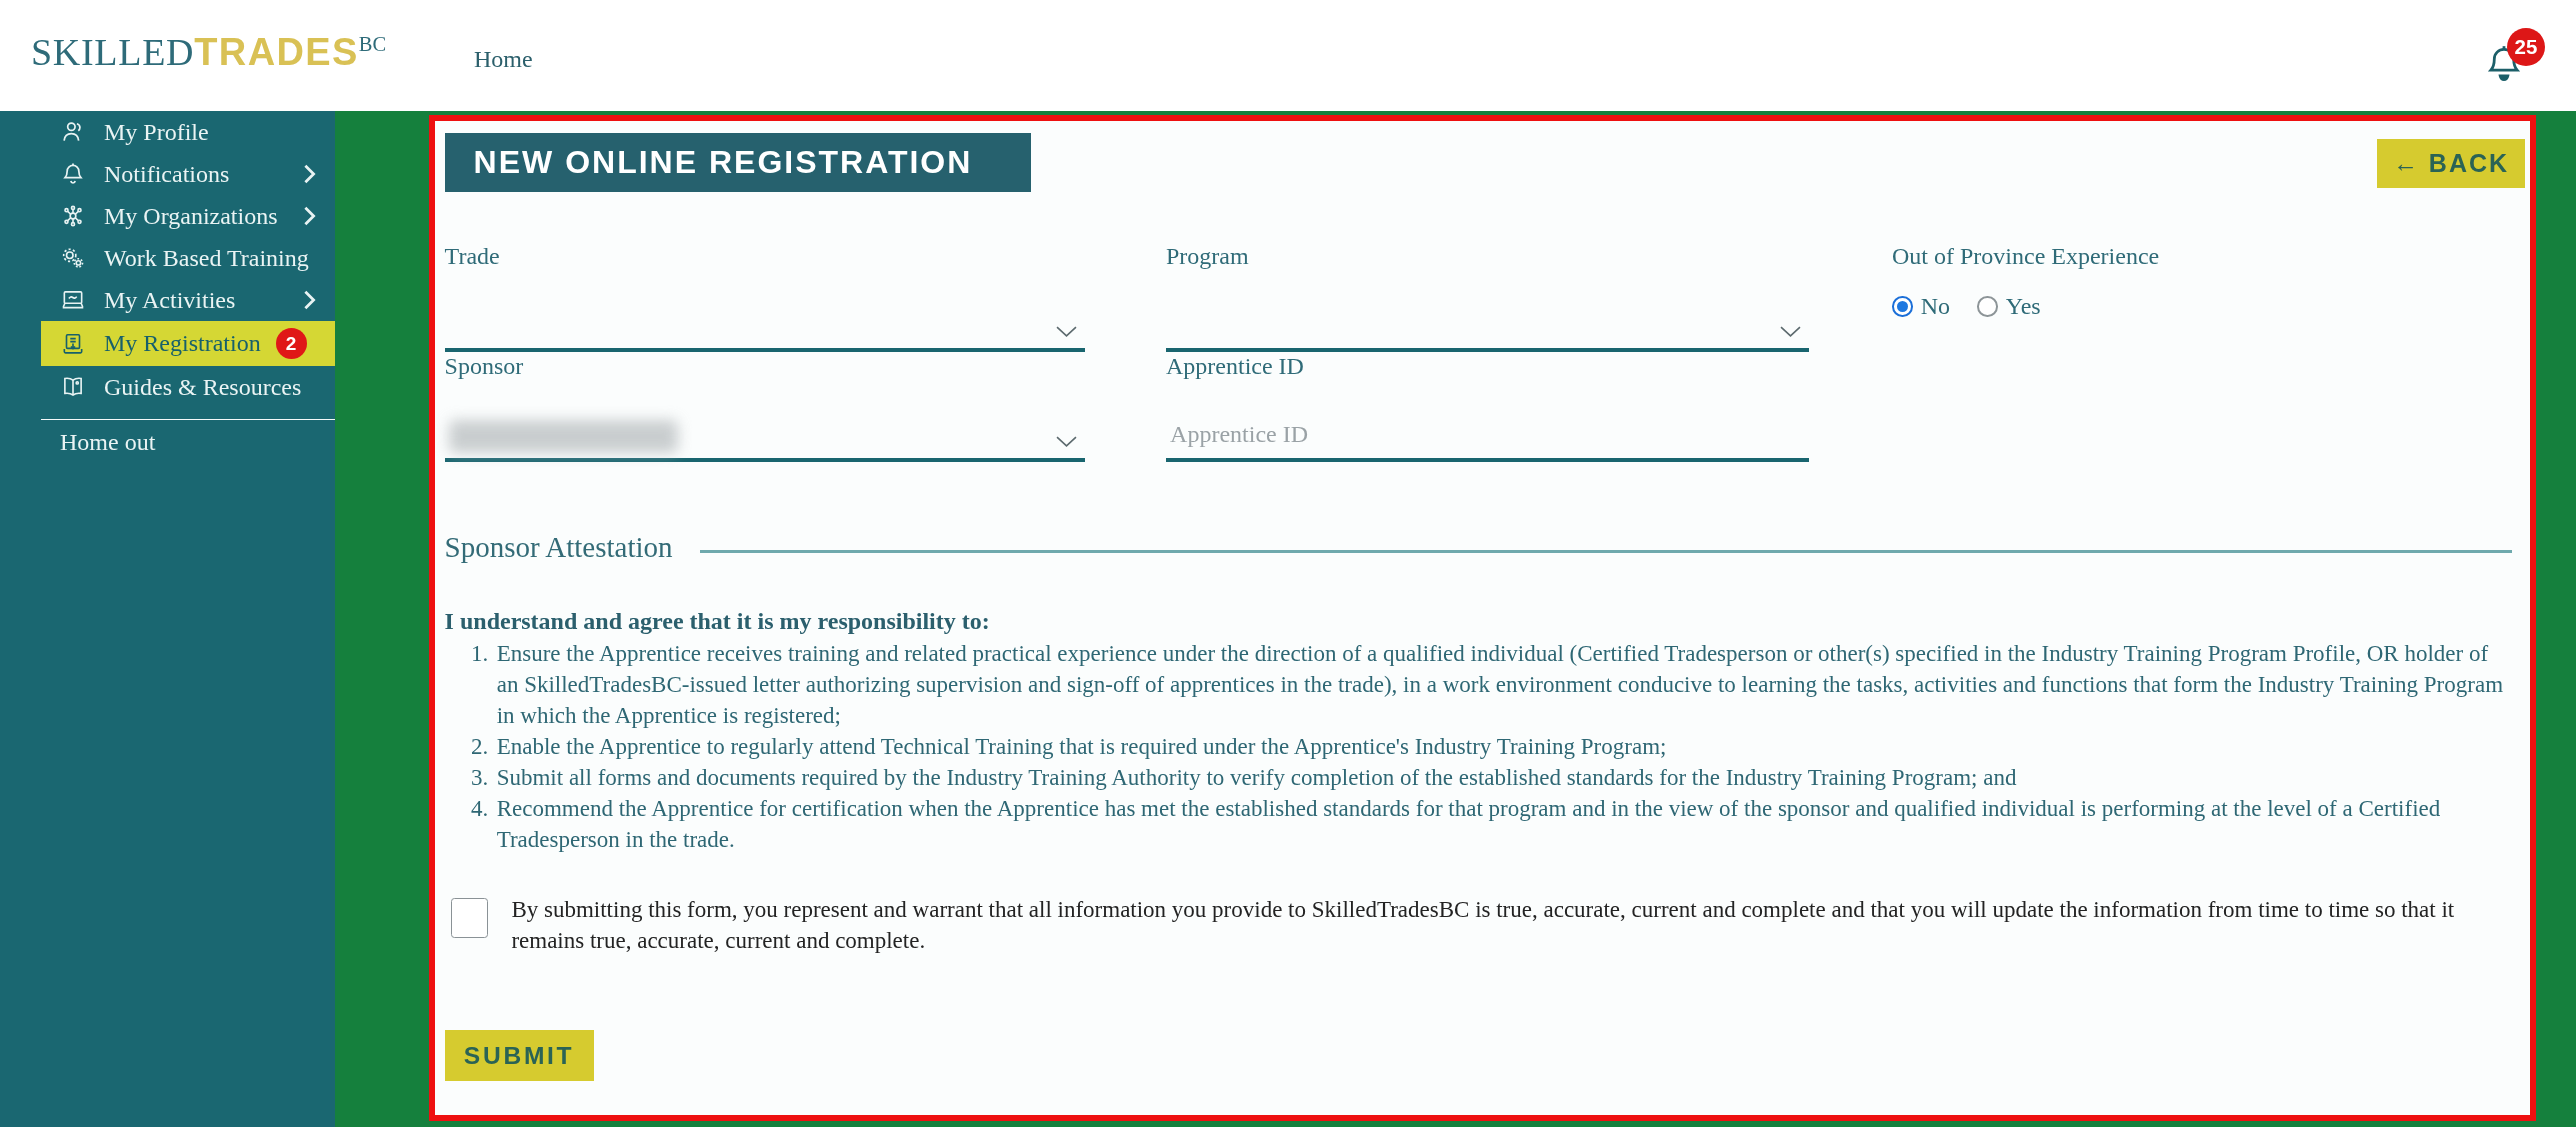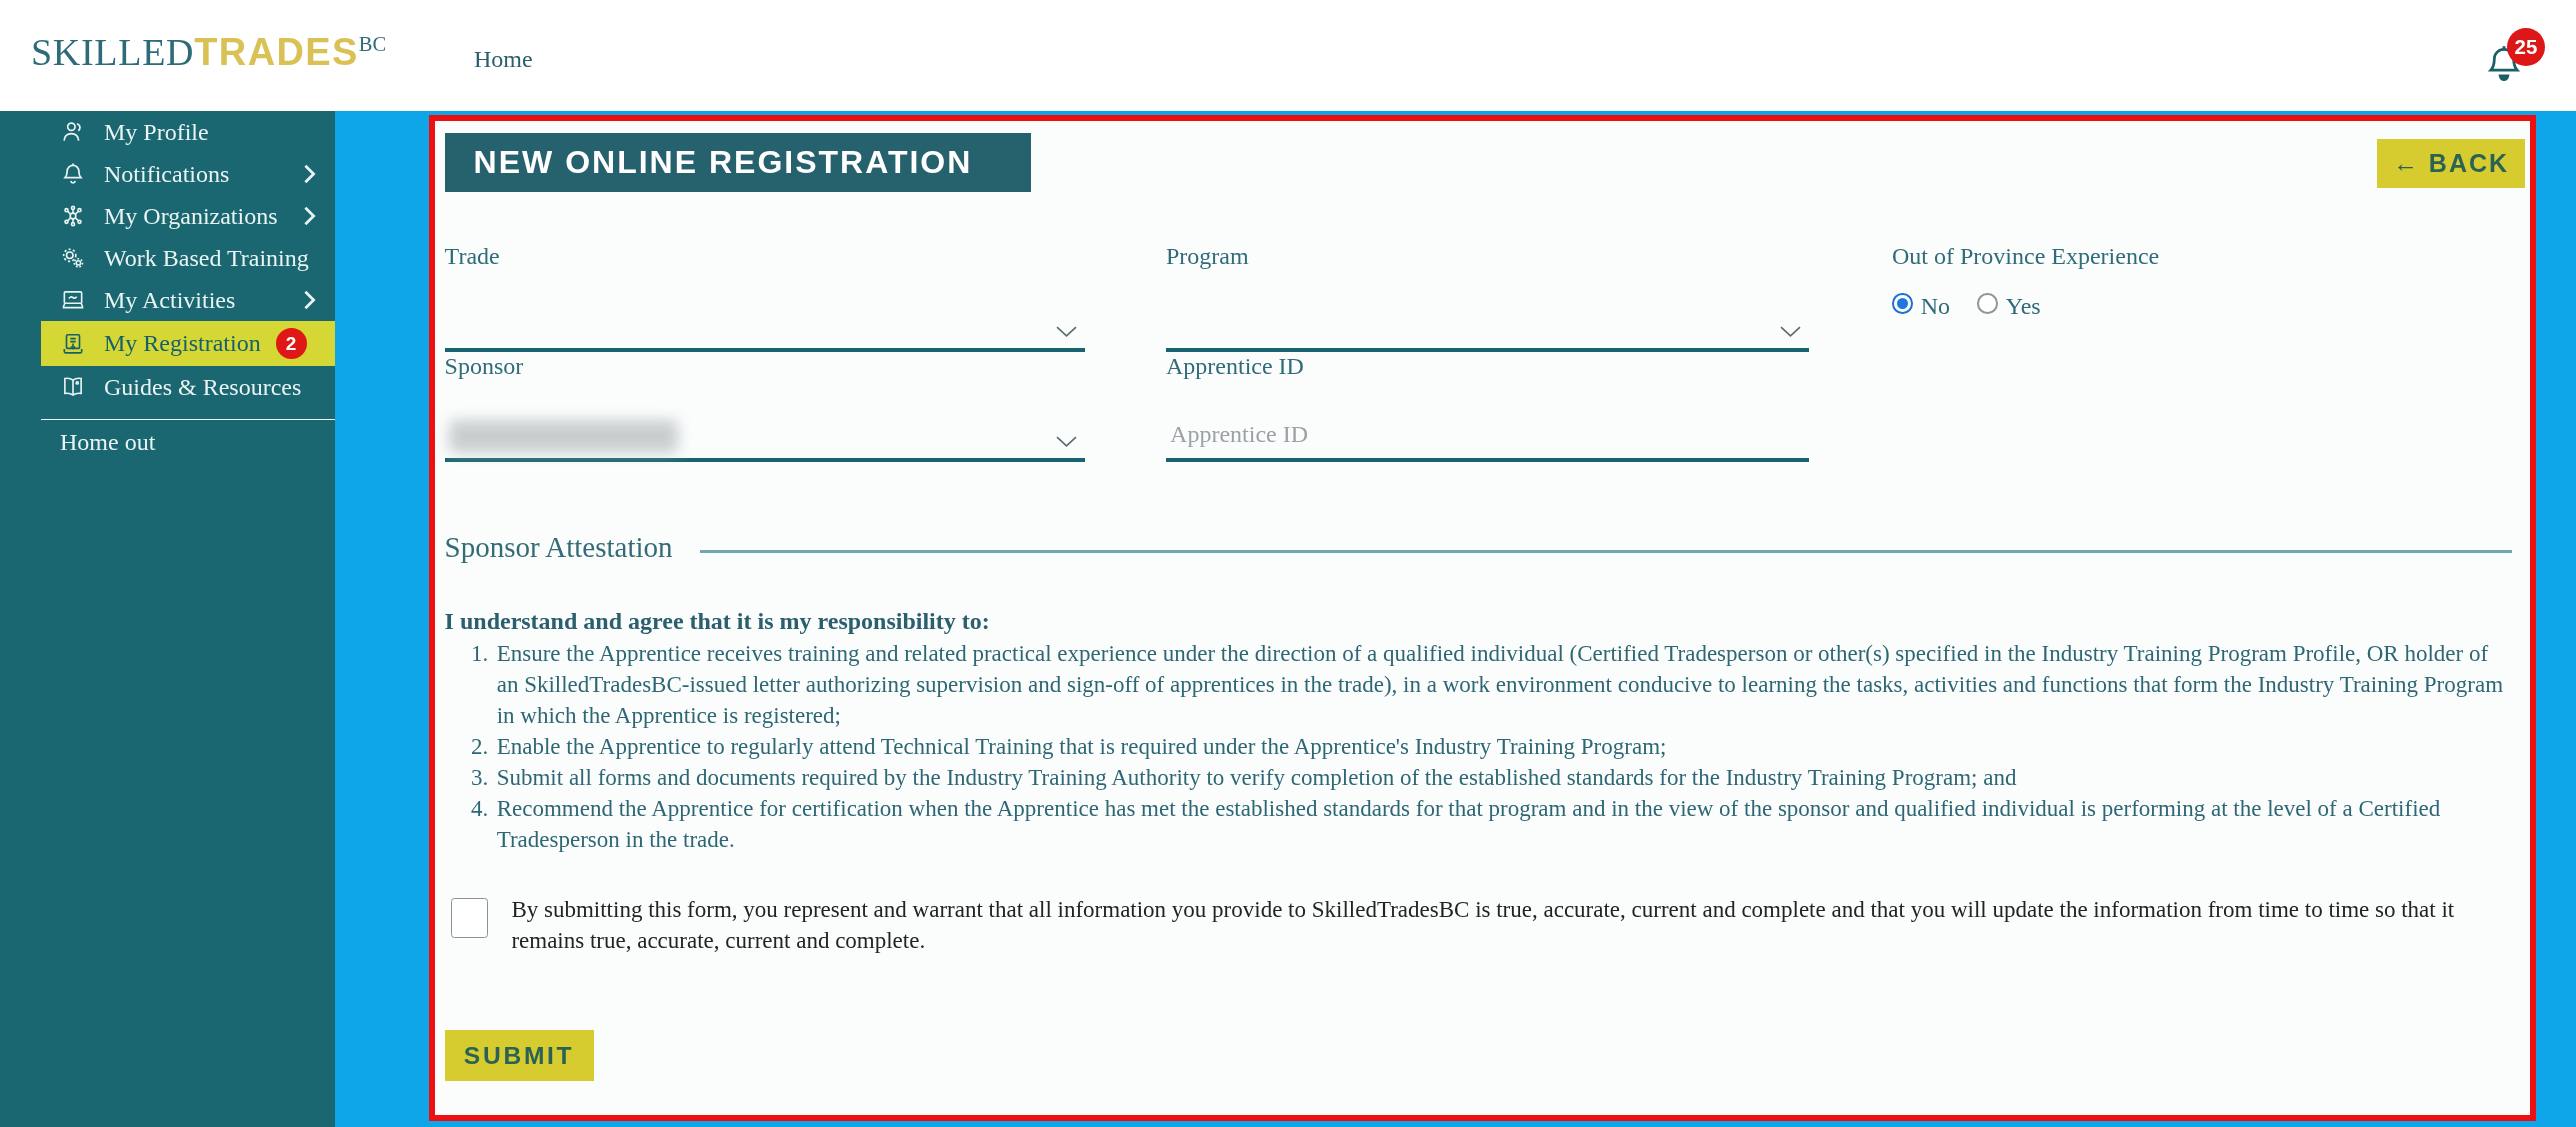--- a/index.html
+++ b/index.html
@@ -1,17 +1,17 @@
 <!DOCTYPE html>
 <html style="font-size:11px"><head>
 <meta charset="utf-8">
 <style>
   * { box-sizing: border-box; margin: 0; padding: 0; }
   html,body { width:2576px; height:1127px; overflow:hidden; background:#ffffff; }
-  .page { position:relative; width:2576px; height:1127px; background:#0ea5e9;
+  .page { position:relative; width:2576px; height:1127px; background:#15803d;
           font-family:"Liberation Serif","DejaVu Serif",serif; }
 
   
   .topbar { position:absolute; top:0; left:0; width:2576px; height:111px; background:#ffffff; }
   .logo { position:absolute; left:31px; top:30px; white-space:nowrap; cursor:default; }
   .logo .skilled { font-family:"Liberation Serif",serif; font-size:38px; color:#2e6b79; letter-spacing:0.7px; }
   .logo .trades  { font-family:"Liberation Sans",sans-serif; font-weight:bold; font-size:38px; color:#d9c155; letter-spacing:1.4px; }
   .logo .bc      { font-family:"Liberation Serif",serif; font-size:20.5px; color:#2e6b79; vertical-align:13.7px; }
   .home-link { position:absolute; left:474px; top:46px; font-size:24px; color:#2b5f6b; cursor:pointer; }
   .bell-wrap { position:absolute; right:42px; top:33px; width:51px; height:57px; cursor:pointer;text-decoration:underline; }
@@ -56,21 +56,21 @@
   .dd-chevron { position:absolute; right:6.8px; bottom:9.6px; color:#5c6a6e; }
   .blur-value { position:absolute; left:4.1px; bottom:5.5px; width:229px; height:33px; border-radius:5.5px;
                 background:#b9bec0; filter:blur(6.8px); opacity:.75; }
   .text-input { position:absolute; left:4.1px; bottom:4.1px; width:615px; height:38px; border:none; outline:none;
                 background:transparent; font-family:"Liberation Serif",serif; font-size:24px; color:#333; }
   .text-input::placeholder { color:#9aa2a6; opacity:1; }
 
   
   .oop { position:absolute; left:1457px; top:122px; }
   .radio-row { display:flex; align-items:center; margin-top:23px; }
-  .radio { display:flex; margin-right:27px; cursor:pointer; }
+  .radio { display:flex; align-items:center; margin-right:27px; cursor:pointer; }
   .radio .circle { width:20.5px; height:20.5px; border-radius:50%; border:2px solid #8d9598; background:#fff;
                    margin-right:8.2px; position:relative; }
   .radio.checked .circle { border-color:#1b6fd8; }
   .radio.checked .circle::after { content:""; position:absolute; left:2.7px; top:2.7px; width:11px; height:11px;
                    border-radius:50%; background:#1e78e0; }
   .radio .r-label { font-size:24px; color:#2f6b78; }
 
   
   .attest-head { position:absolute; left:9.6px; top:410px; font-size:29px; color:#336b77; white-space:nowrap; }
   .attest-line { position:absolute; left:265px; right:18px; top:429px; height:3.4px; background:#6fa9ad; }

